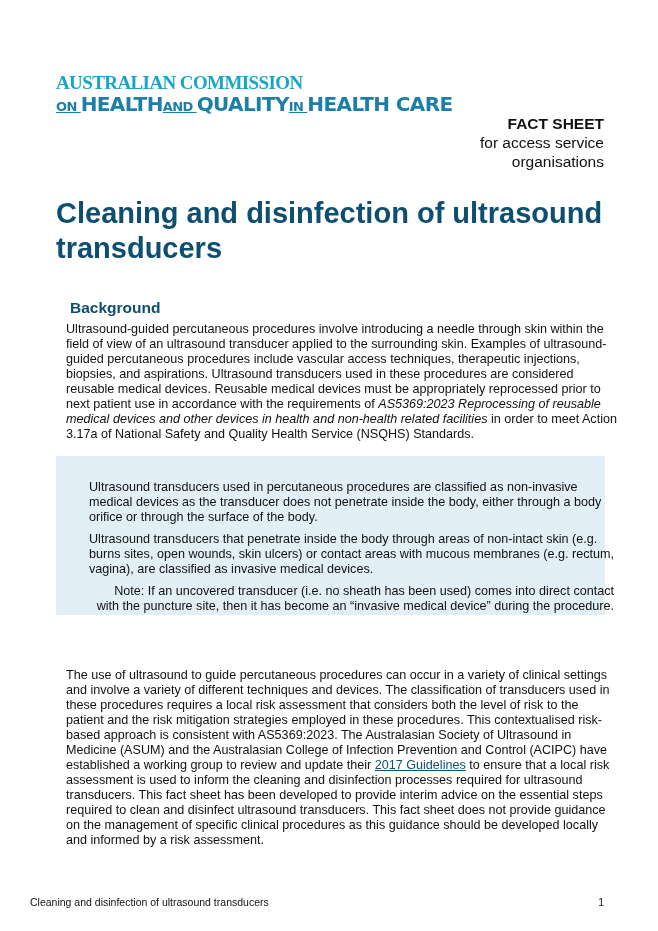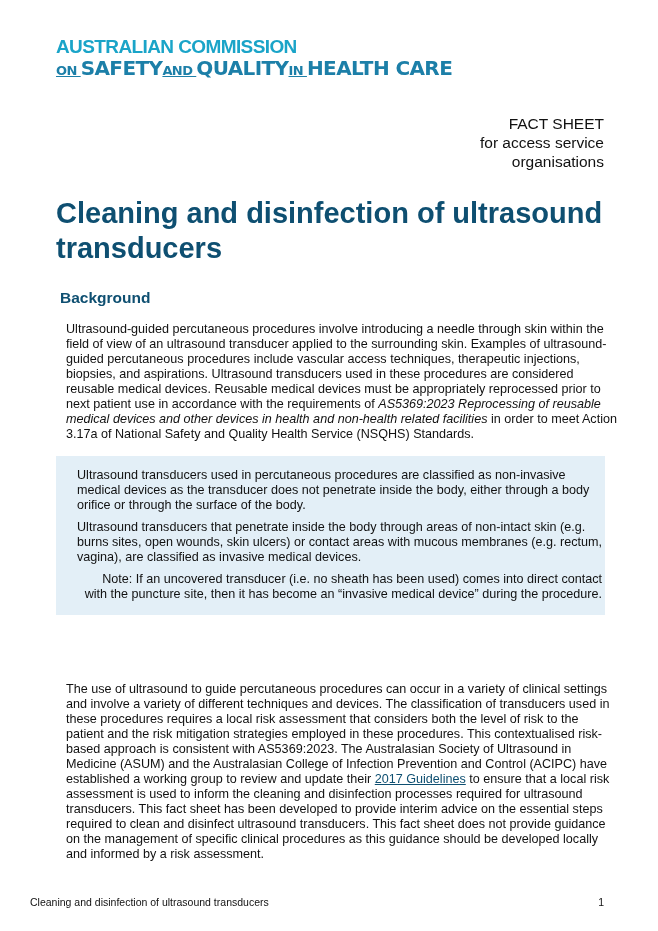--- a/index.html
+++ b/index.html
@@ -1,53 +1,53 @@
 <!DOCTYPE html>
 <html><head>
 <meta charset="utf-8">
 <style>
   html, body { margin: 0; padding: 0; background: #ffffff; }
   body { width: 658px; height: 931px; position: relative; overflow: hidden;
          font-family: "Liberation Sans", sans-serif; color: #1a1a1a; }
   .logo { position: absolute; left: 56px; top: 37px; line-height: 1; }
-  .logo .l1 { font-family: Liberation Sans, sans-serif; font-weight: bold; font-size: 19px;
-              color: #1aa4c8; letter-spacing: -0.6px; white-space: nowrap; }
+  .logo .l1 { font-family: Liberation Serif, serif; font-weight: bold; font-size: 19px;
+              color: #1aa4c8; letter-spacing: -0.6px; white-space: nowrap; margin-top: 36px; }
   .logo .l2 { font-family: "DejaVu Sans", sans-serif; font-weight: bold; color: #1c7fa8;
               white-space: nowrap; margin-top: 2px; letter-spacing: -0.6px; }
   .logo .l2 .big { font-size: 20px; }
   .logo .l2 .small { font-size: 13px; text-decoration: underline; }
   .factsheet { position: absolute; right: 54px; top: 114px; text-align: right;
                font-size: 15.5px; line-height: 19px; color: #111; }
-  .factsheet .fs-title { font-weight: normal; text-align: right; }
+  .factsheet .fs-title { font-weight: bold; text-align: right; }
   .doc-title { position: absolute; left: 56px; top: 196px; width: 560px; margin: 0;
                font-size: 29px; line-height: 35px; font-weight: bold; color: #0e4f71; }
-  .section-heading { position: absolute; left: 56px; top: 285px; margin: 4px;
+  .section-heading { position: absolute; left: 56px; top: 285px; margin: 14px;
                      font-size: 15.5px; font-weight: bold; color: #0e4f71; }
   .para { position: absolute; left: 56px; width: 552px; margin: 10px;
           font-size: 12.6px; line-height: 15px; color: #111; }
   .para-1 { top: 312px; }
-  .para-2 { top: 672px; }
+  .para-2 { top: 658px; }
   .infobox { position: absolute; left: 56px; top: 456px; width: 549px; height: 159px;
              background: #e3eff7; }
-  .infobox p { margin: 4px; position: absolute; left: 17px; width: 525px;
+  .infobox p { margin: 16px; position: absolute; left: 17px; width: 525px;
                font-size: 12.6px; line-height: 15px; color: #111; }
   .ib-1 { top: 8px; }
   .ib-2 { top: 60px; }
   .ib-3 { top: 112px; text-align: right; }
   .link { color: #0e4f71; text-decoration: underline; }
   .footer-title { position: absolute; left: 30px; top: 896px; font-size: 10.5px; color: #111; }
   .footer-page { position: absolute; right: 54px; top: 896px; font-size: 10.5px; color: #111; }
 </style>
 </head>
 <body>
 
 <div class="logo">
   <div class="l1">AUSTRALIAN COMMISSION</div>
   <div class="l2">
-    <span class="small">ON </span><span class="big">SAFETY</span><span class="small">AND </span><span class="big">QUALITY</span><span class="small">IN </span><span class="big">HEALTH CARE</span>
+    <span class="small">ON </span><span class="big">HEALTH</span><span class="small">AND </span><span class="big">QUALITY</span><span class="small">IN </span><span class="big">HEALTH CARE</span>
   </div>
 </div>
 
 <div class="factsheet">
   <div class="fs-title">FACT SHEET</div>
   <div>for access service</div>
   <div>organisations</div>
 </div>
 
 <h1 class="doc-title">Cleaning and disinfection of ultrasound transducers</h1>

